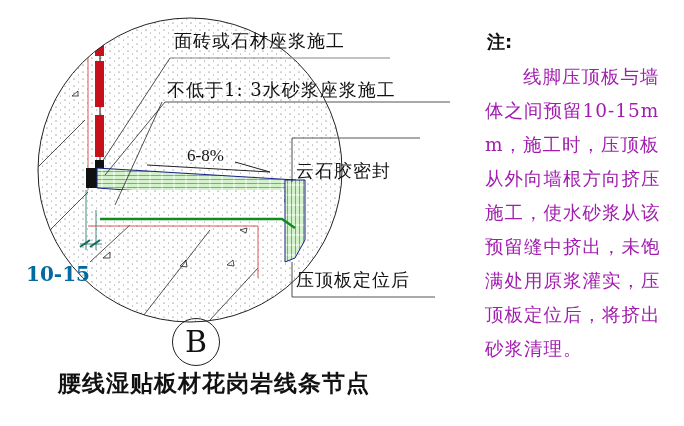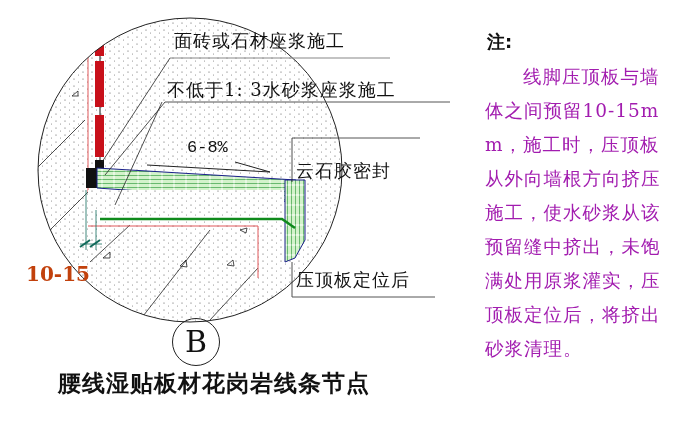--- a/index.html
+++ b/index.html
@@ -1,22 +1,22 @@
 <!DOCTYPE html>
 <html><head>
 <meta charset="utf-8">
 <style>
   html, body { margin: 0; padding: 0; background: #ffffff; }
   body { width: 684px; height: 426px; position: relative; overflow: hidden; font-family: "DejaVu Serif", serif; }
   #drawing { position: absolute; left: 0; top: 0; width: 684px; height: 426px; }
   .lbl { position: absolute; font-family: "DejaVu Serif", serif; font-size: 18px; color: #111; white-space: nowrap; letter-spacing: 1px; }
   .note-title { position: absolute; left: 487px; top: 30px; font-family: "DejaVu Sans", sans-serif; font-weight: bold; font-size: 18px; color: #111; }
   .note-body { position: absolute; left: 485px; top: 60px; width: 190px; font-family: "DejaVu Serif", serif; font-size: 18.5px; line-height: 34px; color: #a21caf; text-indent: 38px; letter-spacing: 1px; word-break: break-all; }
-  .dim { position: absolute; left: 26px; top: 262px; font-family: "DejaVu Serif", serif; font-weight: bold; font-size: 20px; color: #c2410c; }
-  .slope { position: absolute; left: 187px; top: 138px; font-family: Liberation Mono, monospace; font-size: 17px; color: #111; }
+  .dim { position: absolute; left: 26px; top: 262px; font-family: "DejaVu Serif", serif; font-weight: bold; font-size: 20px; color: #0369a1; }
+  .slope { position: absolute; left: 187px; top: 146px; font-family: Liberation Serif, serif; font-size: 17px; color: #111; }
   .mark { position: absolute; left: 172px; top: 318px; width: 46px; height: 46px; border: 1px solid #222; border-radius: 50%; text-align: center; line-height: 46px; font-family: "DejaVu Serif", serif; font-size: 30px; color: #111; }
   .caption { position: absolute; left: 58px; top: 368px; font-family: "DejaVu Sans", sans-serif; font-weight: bold; font-size: 23px; color: #111; letter-spacing: 1px; }
 </style>
 </head>
 <body>
 
 <svg id="drawing" width="684" height="426" viewBox="0 0 684 426" xmlns="http://www.w3.org/2000/svg">
   <defs>
     <clipPath id="circ">
         <circle cx="190" cy="170" r="152"></circle>

